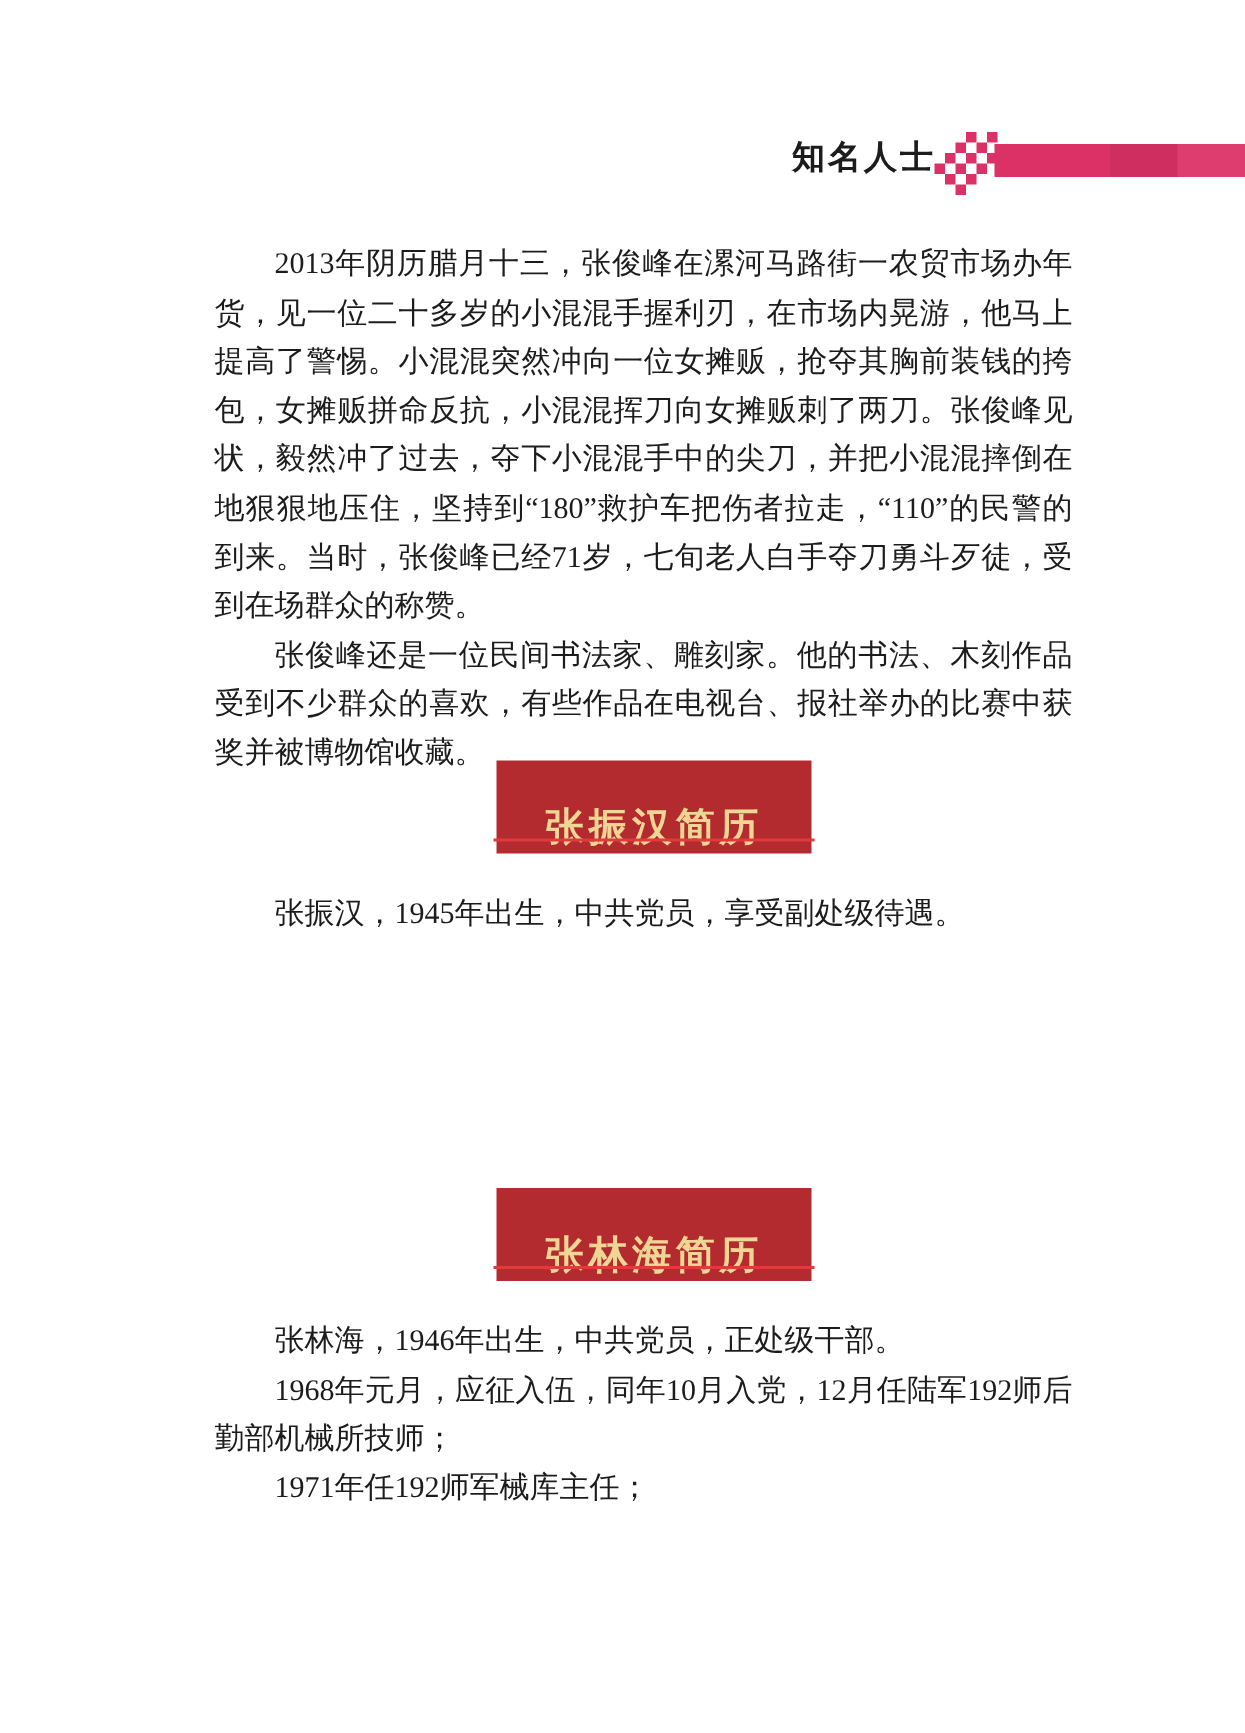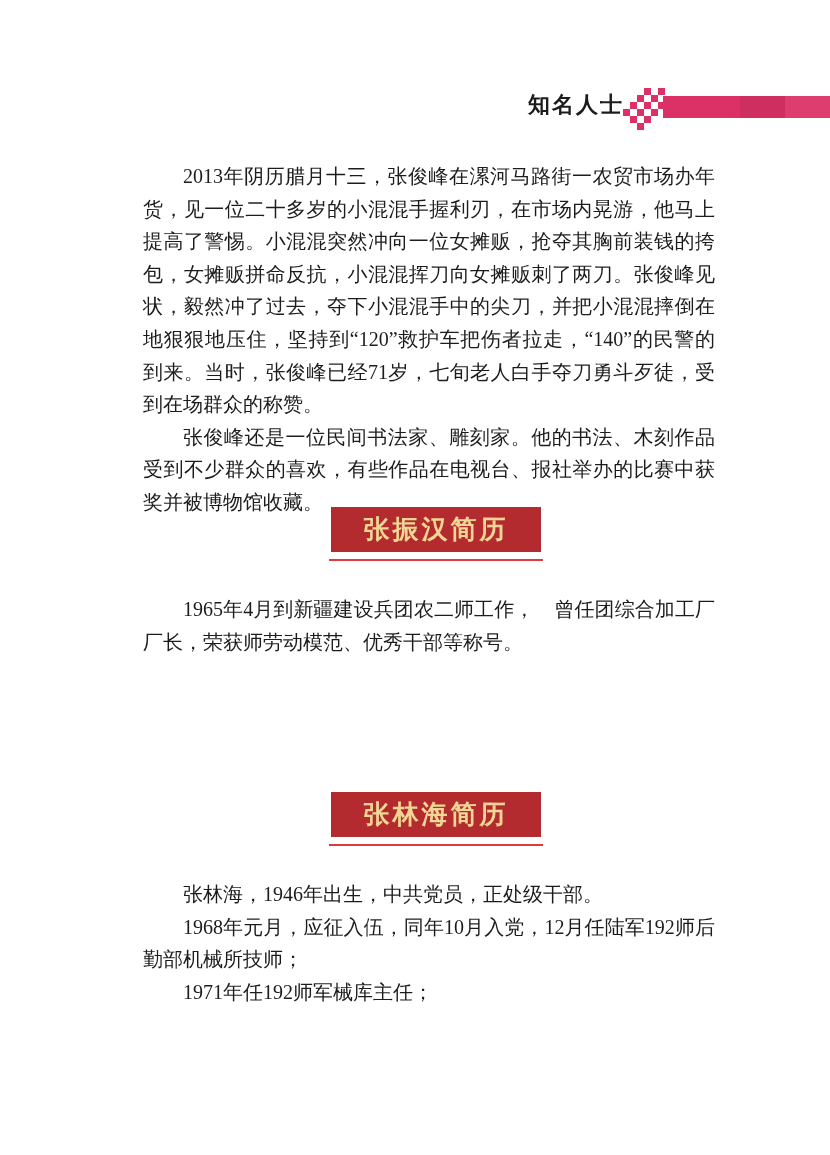--- a/index.html
+++ b/index.html
@@ -58,24 +58,24 @@
     word-break: break-all;
   }
   .intro-block { top: 160px; }
   .sec1-block  { top: 593px; }
   .sec2-block  { top: 878px; }
   
   .banner {
     position: absolute;
     left: 331px;
     width: 210px;
-    height: 45px;
+    height: 62px;
     background: var(--banner-red);
     display: flex;
-    align-items: center;
+    align-items: flex-end;
     justify-content: center;
   }
   .banner-title {
     font-family: "Liberation Sans", "DejaVu Sans", sans-serif;
     font-weight: bold;
     font-size: 26px;
     letter-spacing: 3px;
     color: var(--banner-gold);
     white-space: nowrap;
   }
@@ -113,31 +113,31 @@
     <rect class="cell" x="12" y="32" width="7" height="7"></rect>
     <rect class="cell" x="26" y="32" width="7" height="7"></rect>
     <rect class="cell" x="19" y="39" width="7" height="7"></rect>
 
     <rect class="bar" x="45" y="12" width="167" height="22"></rect>
     <rect class="bar-shade" x="122" y="12" width="45" height="22"></rect>
     <rect class="bar-light" x="167" y="12" width="45" height="22"></rect>
   </svg>
 
   <div class="textblock intro-block">
-    <p>2013年阴历腊月十三，张俊峰在漯河马路街一农贸市场办年货，见一位二十多岁的小混混手握利刃，在市场内晃游，他马上提高了警惕。小混混突然冲向一位女摊贩，抢夺其胸前装钱的挎包，女摊贩拼命反抗，小混混挥刀向女摊贩刺了两刀。张俊峰见状，毅然冲了过去，夺下小混混手中的尖刀，并把小混混摔倒在地狠狠地压住，坚持到“120”救护车把伤者拉走，“140”的民警的到来。当时，张俊峰已经71岁，七旬老人白手夺刀勇斗歹徒，受到在场群众的称赞。</p>
+    <p>2013年阴历腊月十三，张俊峰在漯河马路街一农贸市场办年货，见一位二十多岁的小混混手握利刃，在市场内晃游，他马上提高了警惕。小混混突然冲向一位女摊贩，抢夺其胸前装钱的挎包，女摊贩拼命反抗，小混混挥刀向女摊贩刺了两刀。张俊峰见状，毅然冲了过去，夺下小混混手中的尖刀，并把小混混摔倒在地狠狠地压住，坚持到“180”救护车把伤者拉走，“110”的民警的到来。当时，张俊峰已经71岁，七旬老人白手夺刀勇斗歹徒，受到在场群众的称赞。</p>
     <p>张俊峰还是一位民间书法家、雕刻家。他的书法、木刻作品受到不少群众的喜欢，有些作品在电视台、报社举办的比赛中获奖并被博物馆收藏。</p>
   </div>
 
   <div class="banner banner-1">
     <span class="banner-title">张振汉简历</span>
   </div>
   <div class="banner-underline underline-1"></div>
 
   <div class="textblock sec1-block">
-    <p>1965年4月到新疆建设兵团农二师工作，　曾任团综合加工厂厂长，荣获师劳动模范、优秀干部等称号。</p>
+    <p>张振汉，1945年出生，中共党员，享受副处级待遇。</p>
   </div>
 
   <div class="banner banner-2">
     <span class="banner-title">张林海简历</span>
   </div>
   <div class="banner-underline underline-2"></div>
 
   <div class="textblock sec2-block">
     <p>张林海，1946年出生，中共党员，正处级干部。</p>
     <p>1968年元月，应征入伍，同年10月入党，12月任陆军192师后勤部机械所技师；</p>

